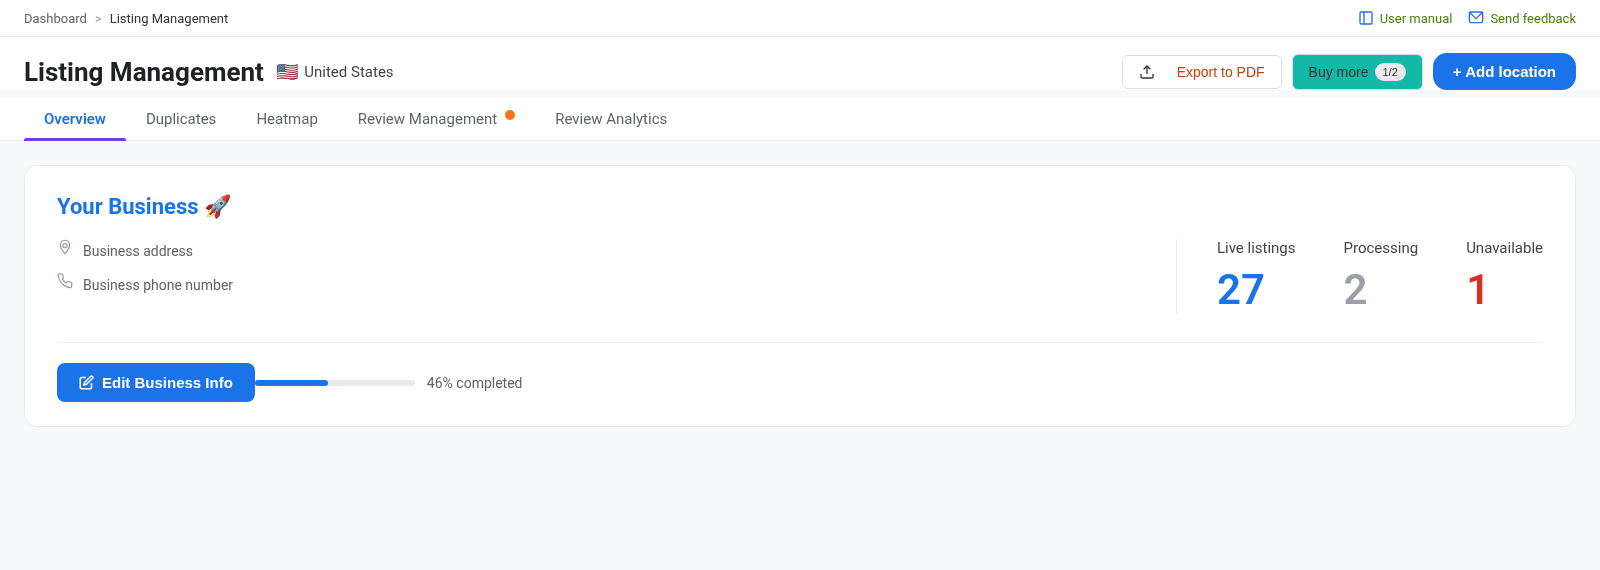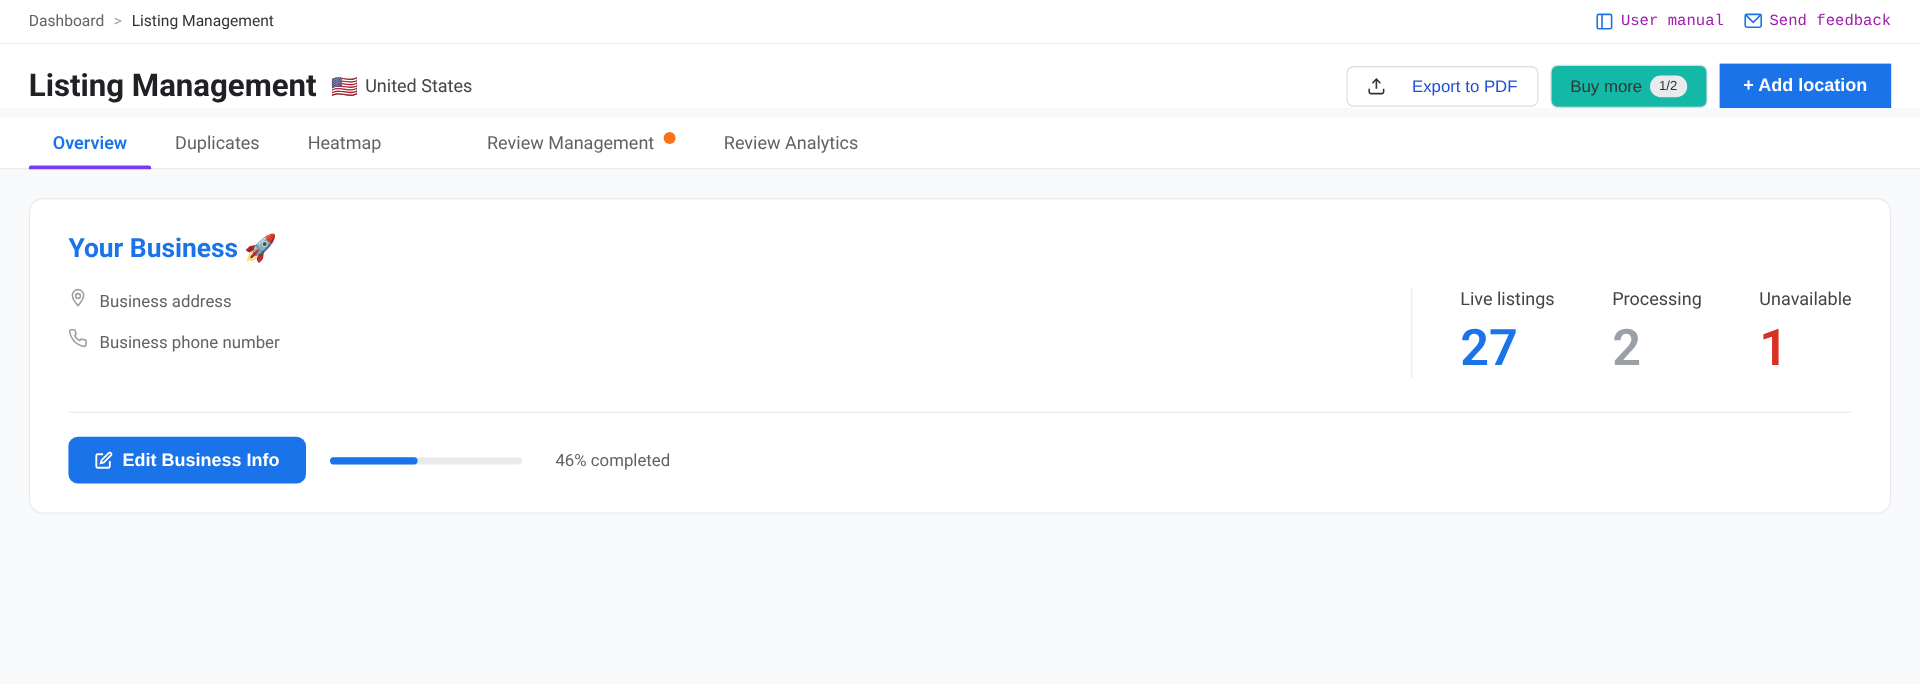--- a/index.html
+++ b/index.html
@@ -26,27 +26,26 @@
     }
     .breadcrumb-sep { color: #9aa0a6; }
     .breadcrumb-current { color: #333; }
     .top-actions {
       display: flex;
       align-items: center;
       gap: 16px;
     }
     .top-link {
       display: flex;
-      align-items: flex-start;
-      gap: 6px;
-      color: #a21caf;
+      align-items: flex-end;
+      gap: 6px;
+      color: #4d7c0f;
       font-size: 13px;
       text-decoration: none;
       cursor: pointer;
-      font-family: Liberation Mono, monospace;
     }
     .header-row {
       display: flex;
       justify-content: space-between;
       align-items: center;
       padding: 16px 24px 0 24px;
       background: #fff;
     }
     .page-title-area {
       display: flex;
@@ -74,21 +73,21 @@
     .btn-export {
       display: flex;
       align-items: center;
       gap: 22px;
       border: 1px solid #dadce0;
       background: #fff;
       padding: 8px 16px;
       border-radius: 6px;
       cursor: pointer;
       font-size: 14px;
-      color: #1d4ed8;
+      color: #c2410c;
     }
     .btn-buy-more {
       display: flex;
       align-items: center;
       gap: 6px;
       border: 1px solid #dadce0;
       background: #14b8a6;
       padding: 8px 16px;
       border-radius: 6px;
       cursor: pointer;
@@ -103,21 +102,21 @@
       color: #333;
     }
     .btn-add-location {
       display: flex;
       align-items: flex-end;
       gap: 6px;
       background: #1a73e8;
       color: #fff;
       border: none;
       padding: 10px 20px;
-      border-radius: 0;
+      border-radius: 14px;
       cursor: pointer;
       font-size: 15px;
       font-weight: 600;
     }
     .tabs-row {
       display: flex;
       align-items: flex-start;
       gap: 0;
       padding: 0 24px;
       background: #fff;
@@ -142,21 +141,20 @@
       bottom: -1px;
       left: 0; right: 0;
       height: 3px;
       background: #7c3aed;
       border-radius: 2px 2px 0 0;
     }
     .tab-with-badge {
       display: flex;
       align-items: center;
       gap: 6px;
-      margin-left: 48px;
     }
     .notification-dot {
       width: 10px;
       height: 10px;
       background: #f97316;
       border-radius: 50%;
       display: inline-block;
       margin-left: 2px;
       margin-bottom: 8px;
     }
@@ -211,21 +209,20 @@
     .stat-value {
       font-size: 42px;
       font-weight: 600;
     }
     .stat-value.green { color: #1a73e8; }
     .stat-value.gray { color: #9aa0a6; }
     .stat-value.red { color: #d93025; }
     .card-footer {
       display: flex;
       align-items: center;
-      gap: 20px;
       margin-top: 28px;
       padding-top: 20px;
       border-top: 1px solid #e8eaed;
     }
     .btn-edit {
       display: flex;
       align-items: center;
       gap: 8px;
       background: #1a73e8;
       color: #fff;
@@ -249,21 +246,20 @@
       border-radius: 3px;
     }
     .progress-bar-fill {
       height: 100%;
       background: #1a73e8;
       border-radius: 3px;
     }
     .progress-text {
       color: #5f6368;
       font-size: 14px;
-      margin-left: 16px;
     }
   </style>
 </head>
 <body>
 
 <div class="top-bar">
   <div class="breadcrumb">
     <span>Dashboard</span>
     <span class="breadcrumb-sep">&gt;</span>
     <span class="breadcrumb-current">Listing Management</span>

